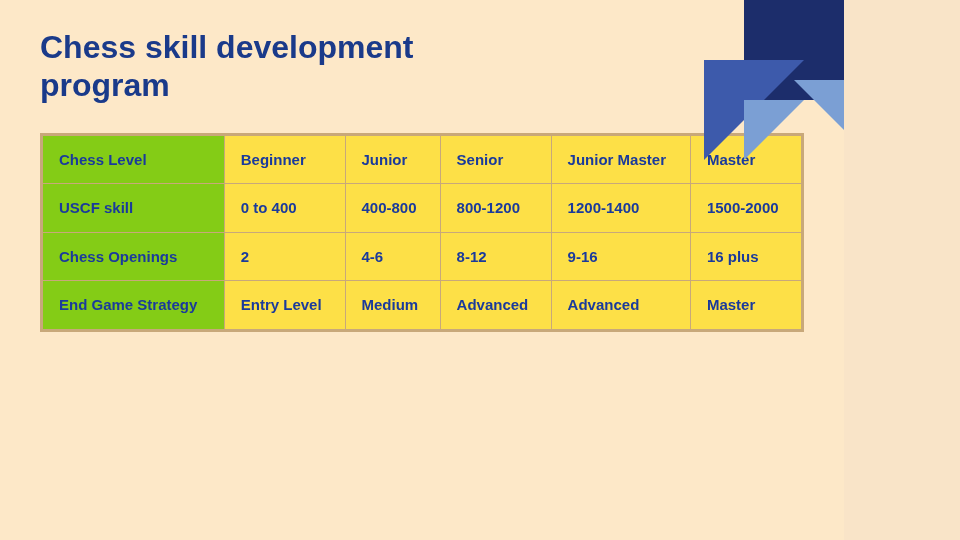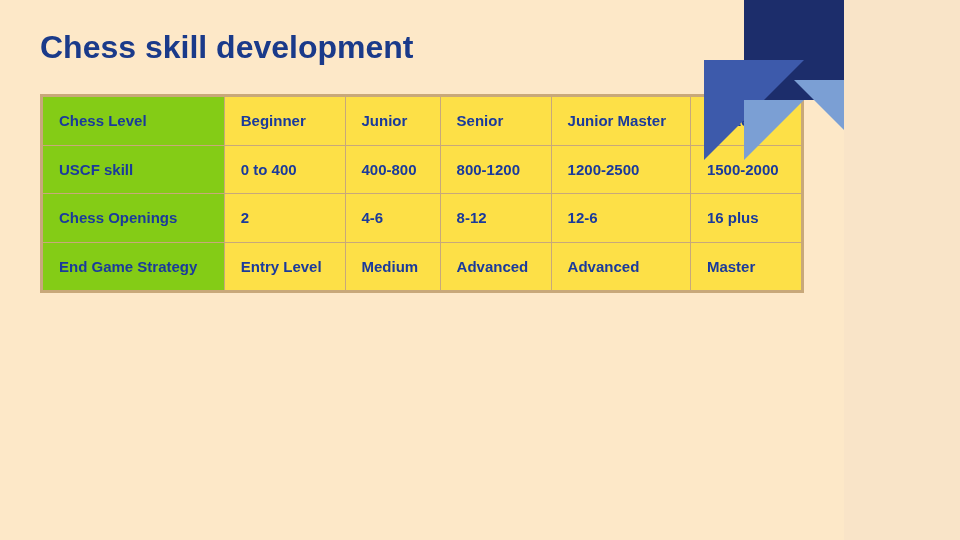--- a/index.html
+++ b/index.html
@@ -88,20 +88,21 @@
 
       <polygon points="150,80 200,80 200,130" fill="#7b9fd4"></polygon>
 
       <polygon points="100,100 160,100 100,160" fill="#7b9fd4"></polygon>
     </svg>
   </div>
 
   <div class="title-area">
     <div class="main-title">
       <span>Chess skill development</span><br>
+      <span>program</span>
     </div>
   </div>
 
   <div class="table-container">
     <table>
       <tbody>
 
         <tr>
           <td>Chess Level</td>
           <td>Beginner</td>
@@ -109,30 +110,30 @@
           <td>Senior</td>
           <td>Junior Master</td>
           <td>Master</td>
         </tr>
 
         <tr>
           <td>USCF skill</td>
           <td>0 to 400</td>
           <td>400-800</td>
           <td>800-1200</td>
-          <td>1200-2500</td>
+          <td>1200-1400</td>
           <td>1500-2000</td>
         </tr>
 
         <tr>
           <td>Chess Openings</td>
           <td>2</td>
           <td>4-6</td>
           <td>8-12</td>
-          <td>12-6</td>
+          <td>9-16</td>
           <td>16 plus</td>
         </tr>
 
 
         <tr>
           <td>End Game Strategy</td>
           <td>Entry Level</td>
           <td>Medium</td>
           <td>Advanced</td>
           <td>Advanced</td>

